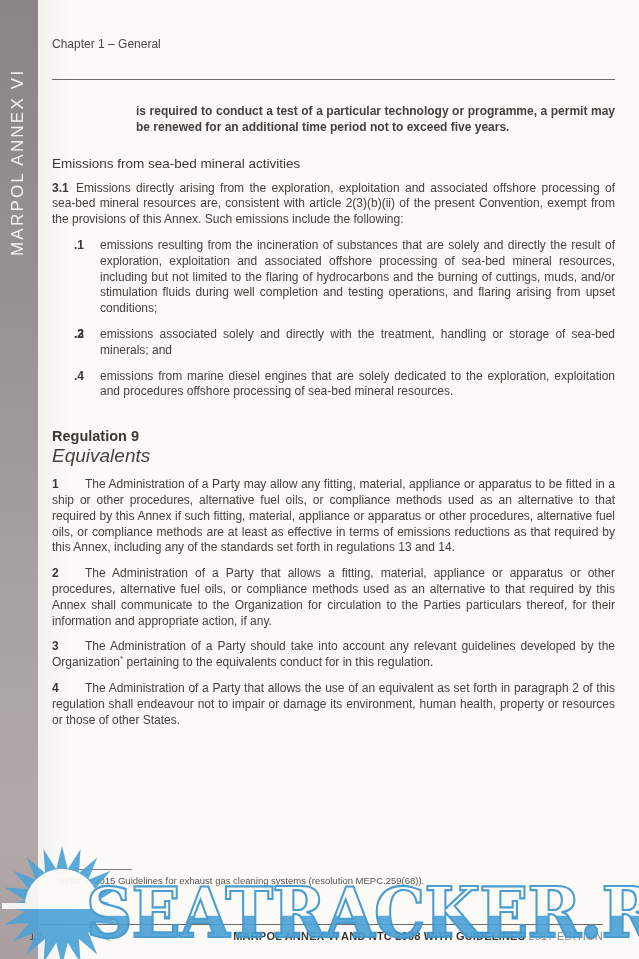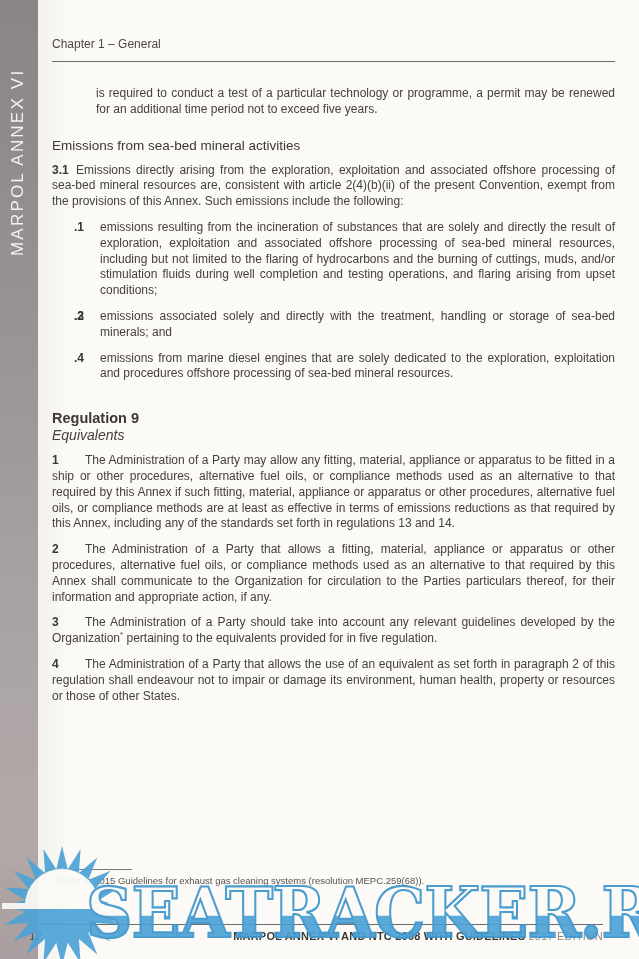--- a/index.html
+++ b/index.html
@@ -6,26 +6,26 @@
   body{width:639px;height:959px;background:#e8e6e3;font-family:"Liberation Sans",sans-serif;}
   .page{position:absolute;left:0;top:0;width:639px;height:959px;overflow:hidden;
         background:linear-gradient(90deg,#edeae7 0px,#f5f3f0 44px,#fbfaf7 70px,#fbfaf7 100%);}
   
   .side-strip{position:absolute;left:0;top:0;width:38px;height:959px;
        background:linear-gradient(180deg,#8b8588 0%,#908a8d 14%,#989295 32%,#a09a9d 48%,#a8a2a4 62%,#aea6a6 76%,#b2a8a7 88%,#a89e9f 100%);}
   .side-label{position:absolute;left:8px;top:256px;transform:rotate(-90deg);transform-origin:0 0;
        white-space:nowrap;color:rgba(248,245,246,0.95);font-size:17px;letter-spacing:2.2px;font-weight:400;}
   
   .page-body{position:absolute;left:52px;top:0;width:563px;color:#45413d;}
-  .running-head{margin-top:37px;font-size:12px;color:#4a4644;padding-bottom:10px;
+  .running-head{margin-top:37px;font-size:12px;color:#4a4644;padding-bottom:28px;
        border-bottom:1.5px solid #6e6a67;}
-  .intro{margin:24px 0 0 44px;font-size:12px;line-height:15.8px;text-align:justify;}
+  .intro{margin:24px 0 0 84px;font-size:12px;line-height:15.8px;text-align:justify;font-weight:bold;}
   .sec-heading{margin:20px 0 0 0;font-size:13.5px;font-weight:400;color:#3c3834;}
   .reg-heading{margin:28px 0 0 0;font-size:14.5px;font-weight:700;color:#3c3834;}
-  .reg-sub{margin:1px 0 0 0;font-size:14px;font-style:italic;font-weight:400;color:#45413d;}
+  .reg-sub{margin:1px 0 0 0;font-size:19px;font-style:italic;font-weight:400;color:#45413d;}
   .para{margin:10px 0 0 0;font-size:12px;line-height:15.8px;text-align:justify;}
   .pnum{font-weight:700;color:#3a3733;display:inline-block;}
   .pnum.dec{min-width:24px;}
   .pnum.int{min-width:33px;}
   .li{position:relative;margin:10px 0 0 48px;font-size:12px;line-height:15.8px;text-align:justify;}
   .li .lnum{position:absolute;left:-26px;font-weight:700;color:#3a3733;}
   sup.fn-mark{font-size:8px;vertical-align:super;line-height:0;}
   
   .footnote{position:absolute;left:52px;top:869px;width:563px;}
   .footnote .fn-rule{width:80px;border-top:1px solid #7b7773;margin-bottom:5px;}
@@ -58,36 +58,36 @@
   </div>
 
   <div class="page-body">
 
     <div class="running-head">Chapter 1 – General</div>
 
     <div class="intro">is required to conduct a test of a particular technology or programme, a permit may be renewed for an additional time period not to exceed five years.</div>
 
     <div class="sec-heading">Emissions from sea-bed mineral activities</div>
 
-    <p class="para"><span class="pnum dec">3.1</span><span>Emissions directly arising from the exploration, exploitation and associated offshore processing of sea-bed mineral resources are, consistent with article 2(4)(b)(ii) of the present Convention, exempt from the provisions of this Annex. Such emissions include the following:</span></p>
+    <p class="para"><span class="pnum dec">3.1</span><span>Emissions directly arising from the exploration, exploitation and associated offshore processing of sea-bed mineral resources are, consistent with article 2(3)(b)(ii) of the present Convention, exempt from the provisions of this Annex. Such emissions include the following:</span></p>
 
     <div class="li"><span class="lnum">.1</span><span>emissions resulting from the incineration of substances that are solely and directly the result of exploration, exploitation and associated offshore processing of sea-bed mineral resources, including but not limited to the flaring of hydrocarbons and the burning of cuttings, muds, and/or stimulation fluids during well completion and testing operations, and flaring arising from upset conditions;</span></div>
     <div class="li"><span class="lnum">.2</span></div>
     <div class="li"><span class="lnum">.3</span><span>emissions associated solely and directly with the treatment, handling or storage of sea-bed minerals; and</span></div>
     <div class="li"><span class="lnum">.4</span><span>emissions from marine diesel engines that are solely dedicated to the exploration, exploitation and procedures offshore processing of sea-bed mineral resources.</span></div>
 
 
     <div class="reg-heading">Regulation 9</div>
     <div class="reg-sub">Equivalents</div>
 
     <p class="para"><span class="pnum int">1</span><span>The Administration of a Party may allow any fitting, material, appliance or apparatus to be fitted in a ship or other procedures, alternative fuel oils, or compliance methods used as an alternative to that required by this Annex if such fitting, material, appliance or apparatus or other procedures, alternative fuel oils, or compliance methods are at least as effective in terms of emissions reductions as that required by this Annex, including any of the standards set forth in regulations 13 and 14.</span></p>
 
     <p class="para"><span class="pnum int">2</span><span>The Administration of a Party that allows a fitting, material, appliance or apparatus or other procedures, alternative fuel oils, or compliance methods used as an alternative to that required by this Annex shall communicate to the Organization for circulation to the Parties particulars thereof, for their information and appropriate action, if any.</span></p>
 
-    <p class="para"><span class="pnum int">3</span><span>The Administration of a Party should take into account any relevant guidelines developed by the Organization</span><sup class="fn-mark">*</sup><span> pertaining to the equivalents provided for in five regulation.</span></p>
+    <p class="para"><span class="pnum int">3</span><span>The Administration of a Party should take into account any relevant guidelines developed by the Organization</span><sup class="fn-mark">*</sup><span> pertaining to the equivalents conduct for in this regulation.</span></p>
 
     <p class="para"><span class="pnum int">4</span><span>The Administration of a Party that allows the use of an equivalent as set forth in paragraph 2 of this regulation shall endeavour not to impair or damage its environment, human health, property or resources or those of other States.</span></p>
 
   </div>
 
   <div class="footnote">
     <div class="fn-rule"></div>
     <div class="fn-text"><sup class="fn-mark">*</sup> <span>Refer to 2015 Guidelines for exhaust gas cleaning systems (resolution MEPC.259(68)).</span></div>
   </div>
 

